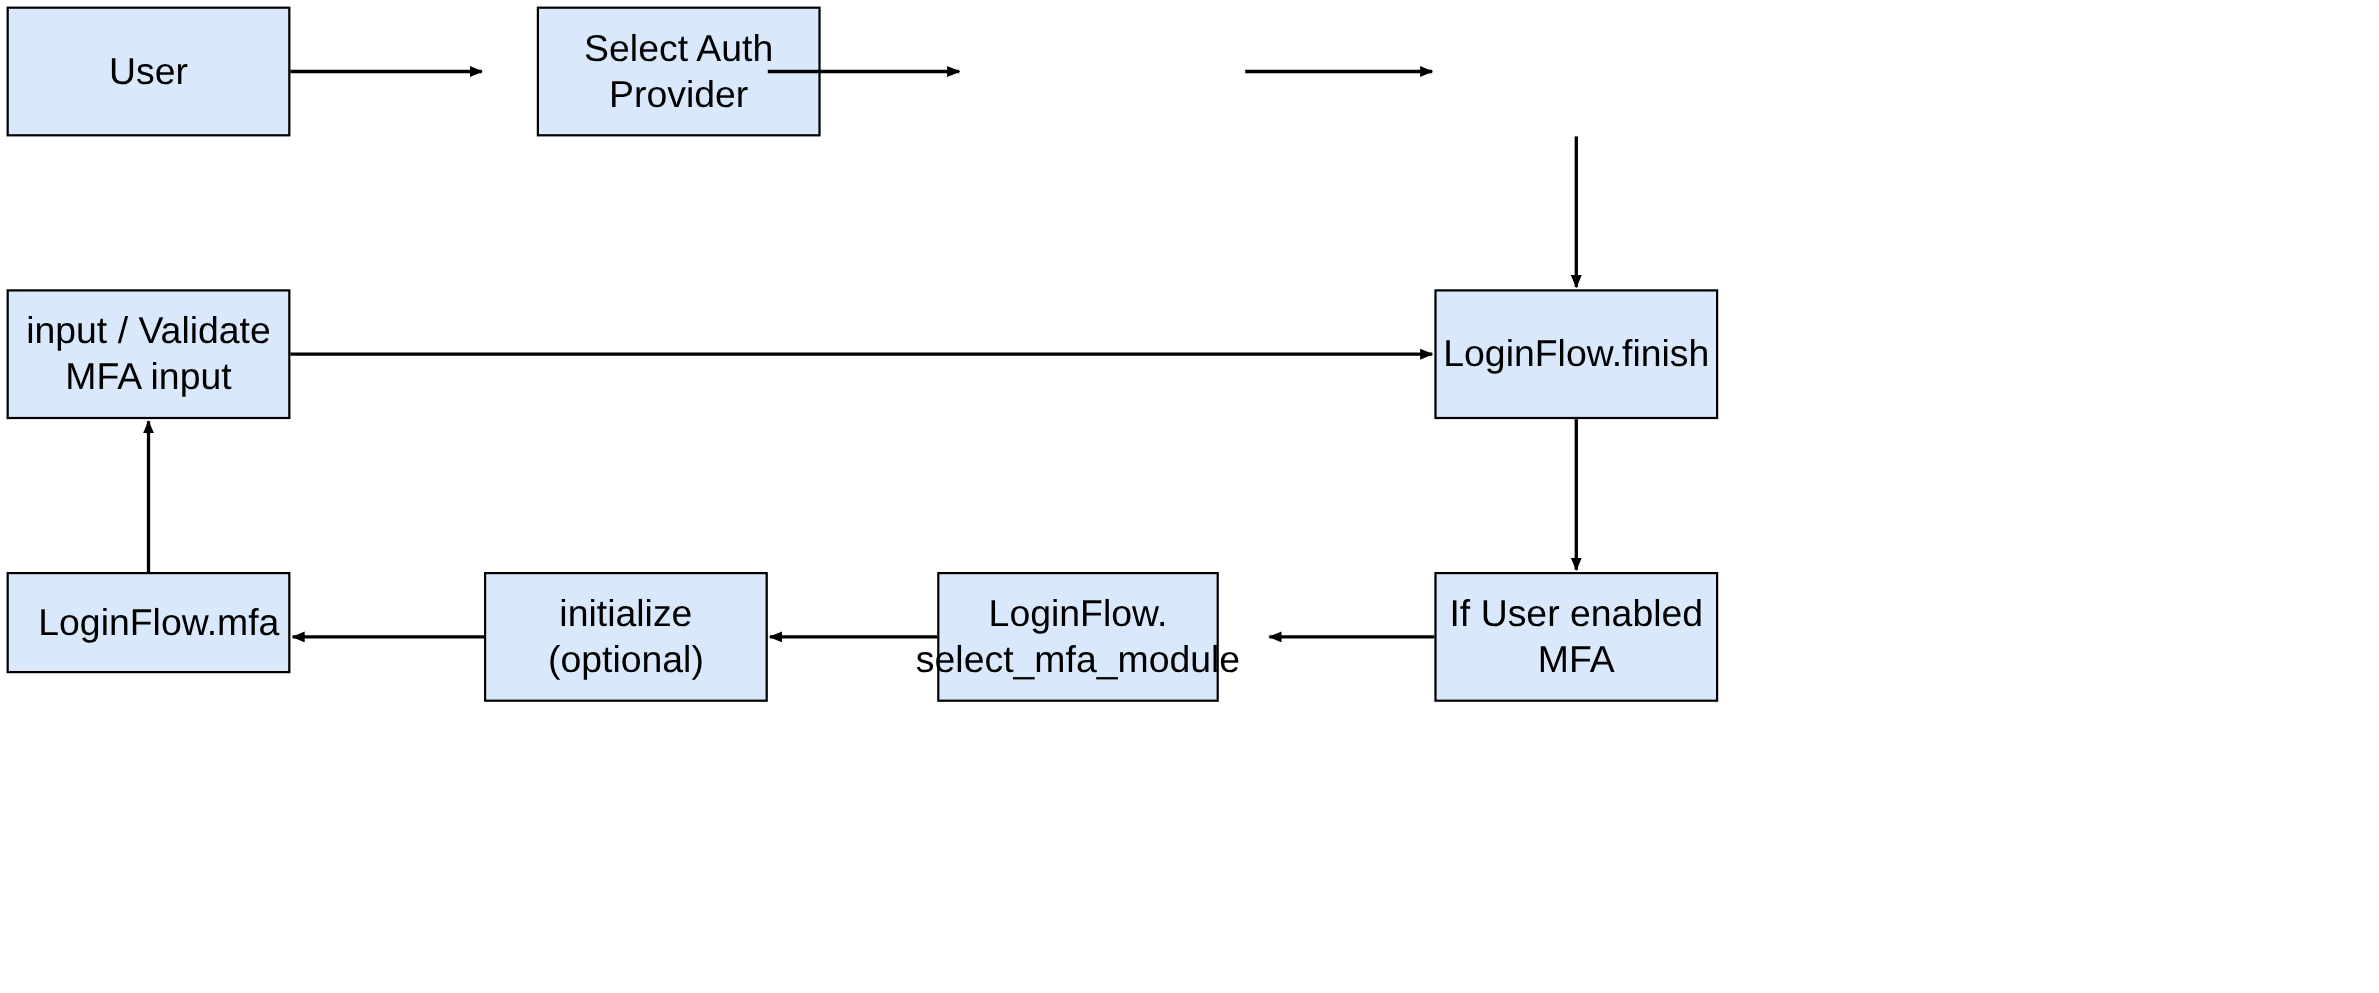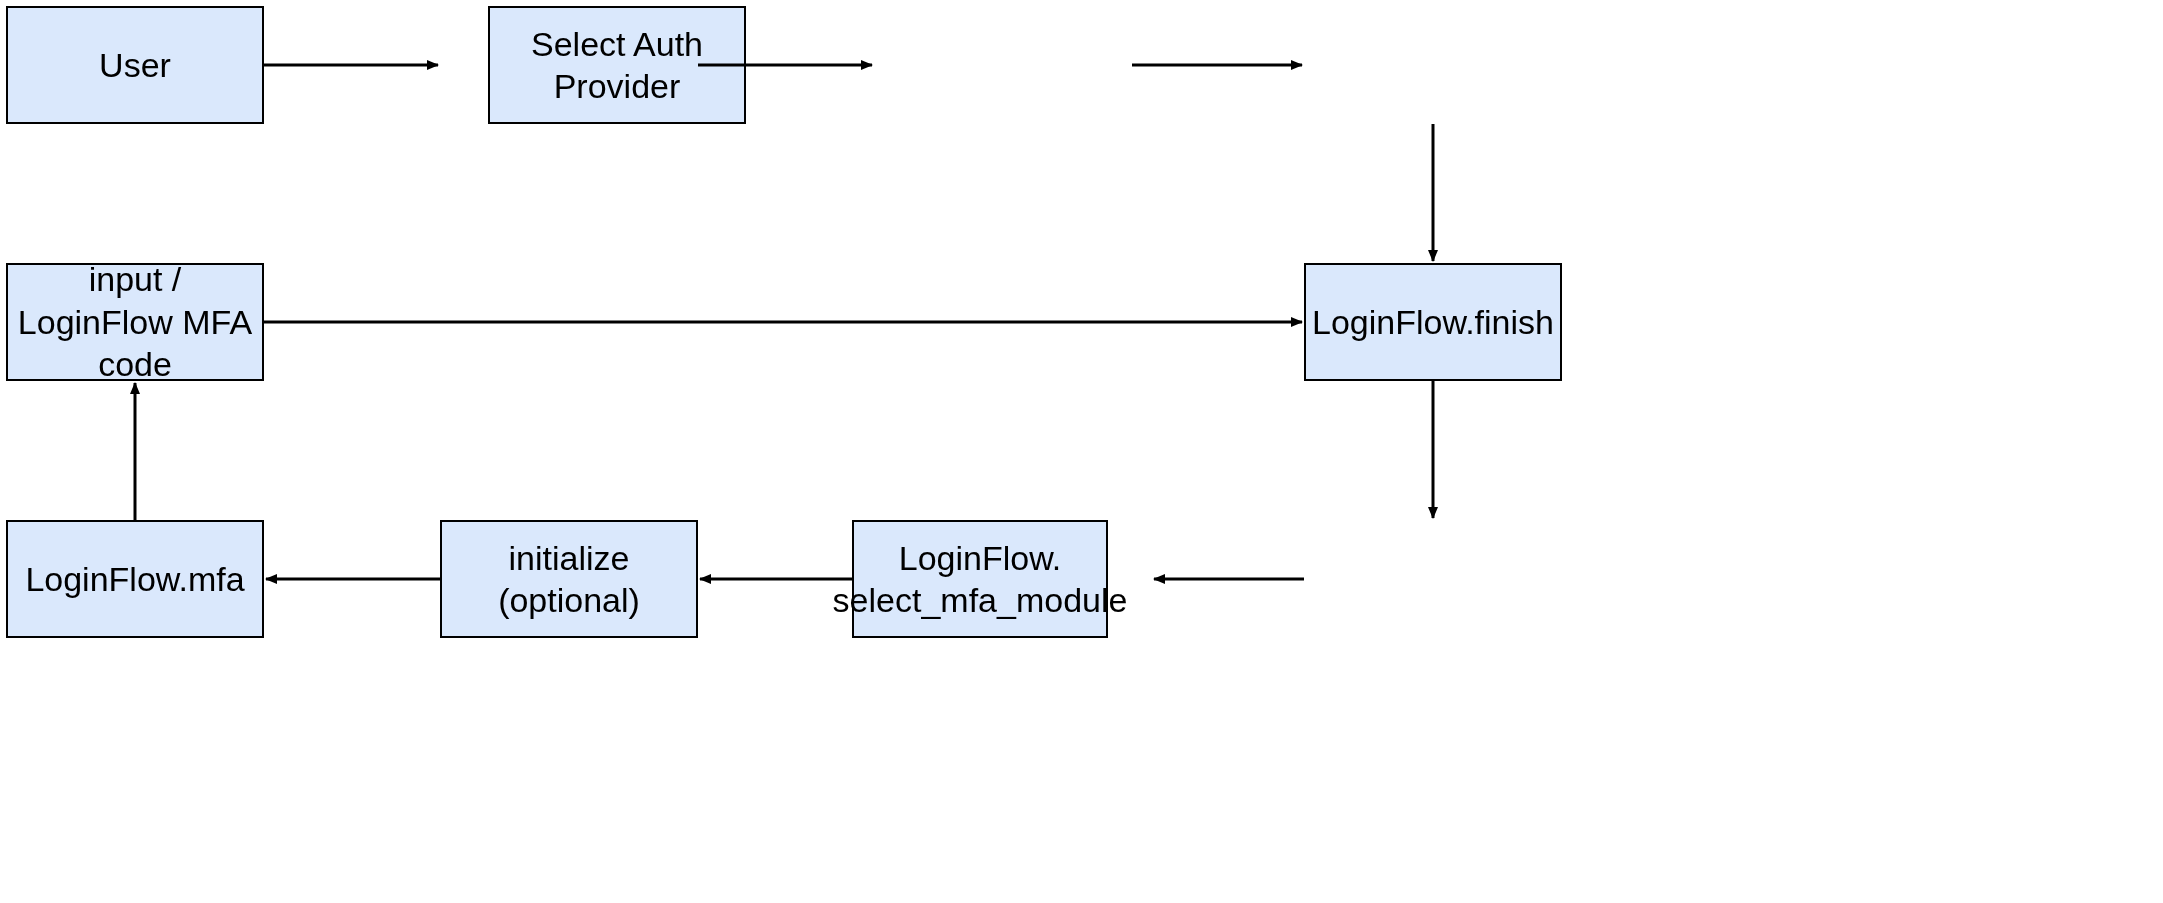--- a/index.html
+++ b/index.html
@@ -42,34 +42,37 @@
 <div class="canvas">
 
   <div class="node" style="left:6px; top:6px; width:258px; height:118px;">
     <span>User</span>
   </div>
   <div class="node" style="left:440px; top:6px; width:258px; height:118px;margin-left:48px;">
     <span>Select Auth Provider</span>
   </div>
 
   <div class="node" style="left:6px; top:263px; width:258px; height:118px;">
-    <span>input / LoginFlow MFA code</span>
+    <span>input / Validate MFA input</span>
   </div>
   <div class="node" style="left:1304px; top:263px; width:258px; height:118px;">
     <span>LoginFlow.finish</span>
   </div>
 
-  <div class="node" style="left:6px; top:520px; width:258px; height:118px;">
+  <div class="node" style="left:6px; top:520px; width:258px; height:92px;justify-content:flex-end;">
     <span>LoginFlow.mfa</span>
   </div>
   <div class="node" style="left:440px; top:520px; width:258px; height:118px;">
     <span>initialize (optional)</span>
   </div>
   <div class="node" style="left:852px; top:520px; width:256px; height:118px;">
     <span>LoginFlow. select_mfa_module</span>
+  </div>
+  <div class="node" style="left:1304px; top:520px; width:258px; height:118px;">
+    <span>If User enabled MFA</span>
   </div>
 
   <svg class="arrows">
     <defs>
       <marker id="arrowhead" markerWidth="12" markerHeight="10" refX="11" refY="5" orient="auto" markerUnits="userSpaceOnUse">
         <path d="M0,0 L12,5 L0,10 Z" fill="#000"></path>
       </marker>
     </defs>
     <g stroke="#000" stroke-width="3" fill="none" marker-end="url(#arrowhead)">
 

